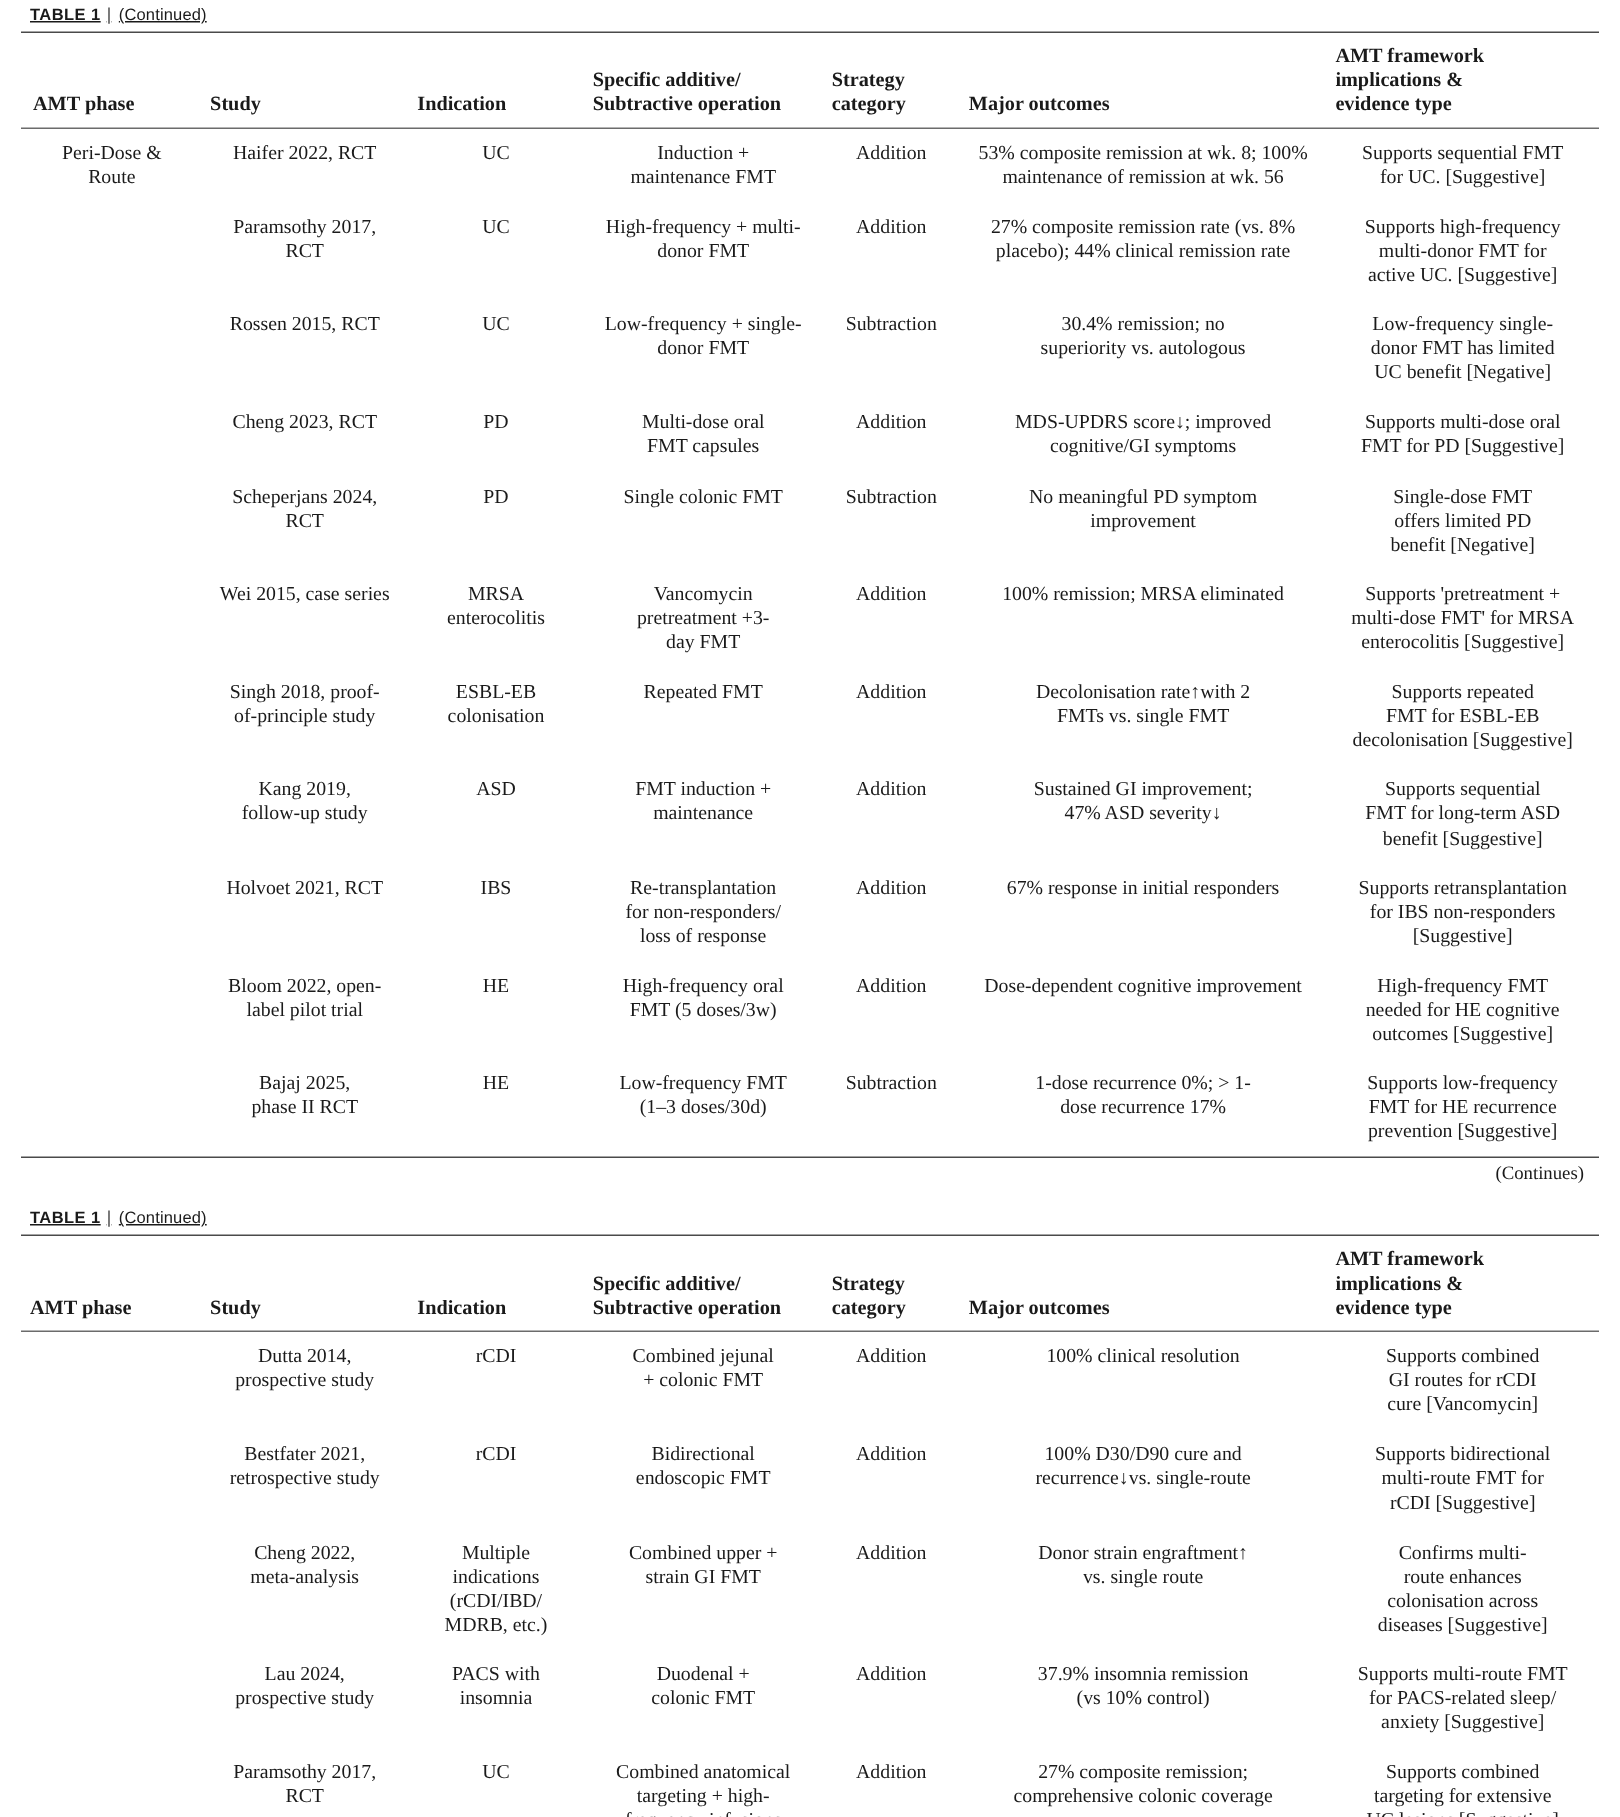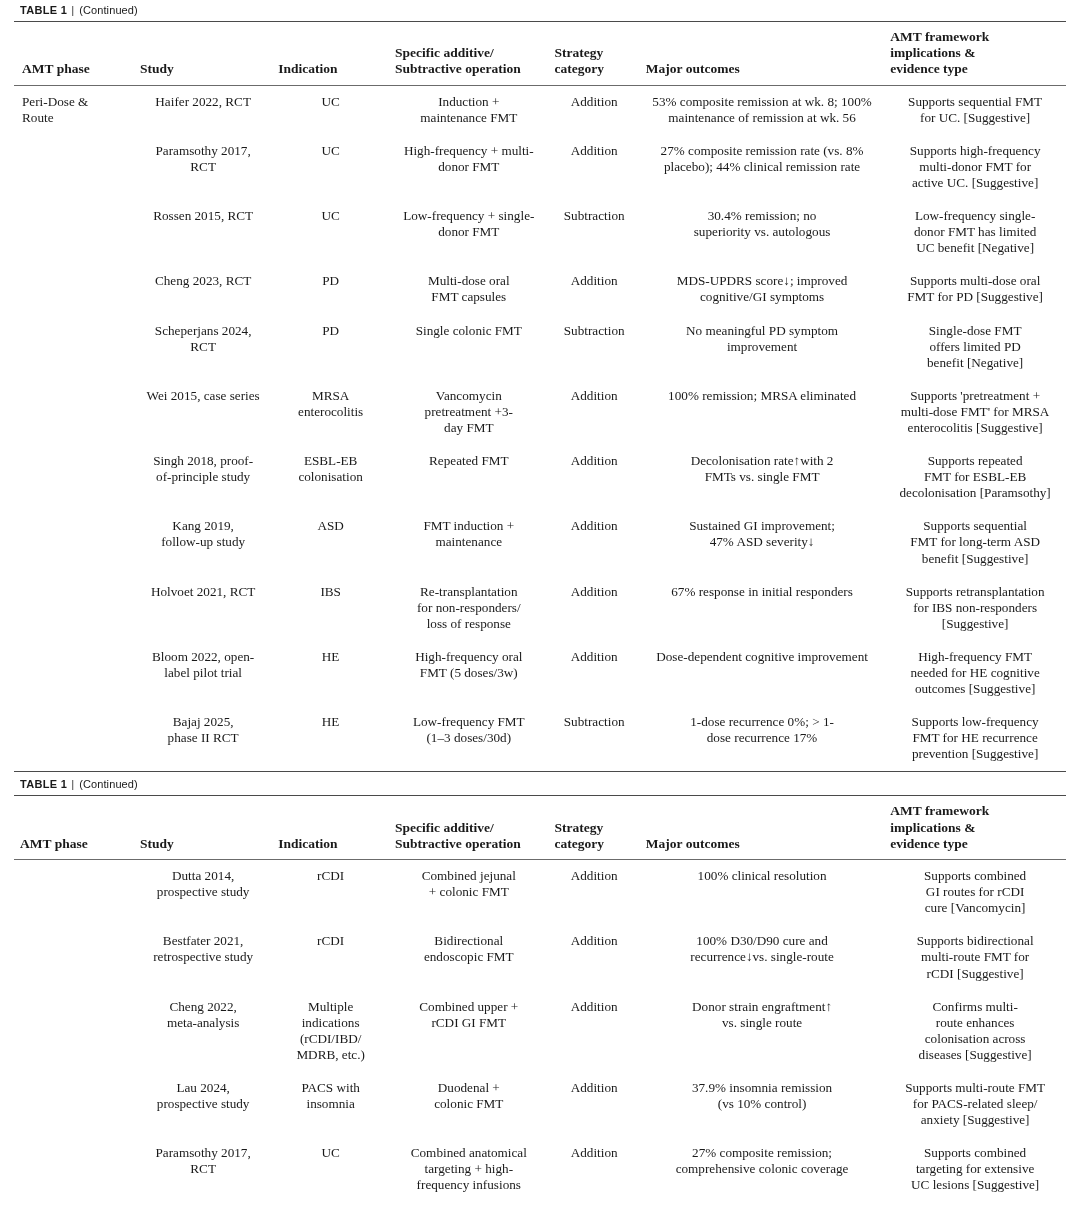--- a/index.html
+++ b/index.html
@@ -19,20 +19,21 @@
     padding: 0 14px;
   }
   .table-block {
     margin-bottom: 2px;
   }
   .caption {
     font-family: "Liberation Sans", sans-serif;
     font-size: 11.5px;
     padding: 4px 6px 5px 6px;
     letter-spacing: 0.1px;
+    text-decoration: underline;
   }
   .caption .tnum {
     font-weight: bold;
     font-size: 11px;
     letter-spacing: 0.3px;
   }
   .caption .sep {
     padding: 0 5px 0 4px;
     color: #444;
   }
@@ -67,21 +68,21 @@
     padding-left: 8px;
   }
   table.amt td {
     font-size: 13.2px;
     vertical-align: top;
     text-align: center;
     padding: 8px 7px 9px 7px;
     line-height: 1.22;
   }
   table.amt td.phase {
-    text-align: left;
+    text-align: center;
     padding-left: 8px;
   }
   
   col.c0 { width: 11.3%; }
   col.c1 { width: 13.0%; }
   col.c2 { width: 11.0%; }
   col.c3 { width: 15.0%; }
   col.c4 { width: 8.6%; }
   col.c5 { width: 23.0%; }
   col.c6 { width: 17.1%; }
@@ -289,21 +290,21 @@
           </td>
           <td><span>Repeated FMT</span></td>
           <td><span>Addition</span></td>
           <td>
             <span>Decolonisation rate↑with 2</span><br>
             <span>FMTs vs. single FMT</span>
           </td>
           <td>
             <span>Supports repeated</span><br>
             <span>FMT for ESBL-EB</span><br>
-            <span>decolonisation [Paramsothy]</span>
+            <span>decolonisation [Suggestive]</span>
           </td>
         </tr>
 
         <tr>
           <td class="phase"><span></span></td>
           <td>
             <span>Kang 2019,</span><br>
             <span>follow-up study</span>
           </td>
           <td><span>ASD</span></td>
@@ -380,20 +381,21 @@
           <td>
             <span>Supports low-frequency</span><br>
             <span>FMT for HE recurrence</span><br>
             <span>prevention [Suggestive]</span>
           </td>
         </tr>
       </tbody>
     </table>
 
     <div class="rule-bottom"></div>
+    <div class="continues">(Continues)</div>
   </div>
 
   <div class="table-block">
 
     <div class="caption">
       <span class="tnum">TABLE 1</span><span class="sep">|</span><span class="cont">(Continued)</span>
     </div>
 
     <div class="rule-top"></div>
 
@@ -501,21 +503,21 @@
             <span>Cheng 2022,</span><br>
             <span>meta-analysis</span>
           </td>
           <td>
             <span>Multiple indications</span><br>
             <span>(rCDI/IBD/</span><br>
             <span>MDRB, etc.)</span>
           </td>
           <td>
             <span>Combined upper +</span><br>
-            <span>rCDI GI FMT</span>
+            <span>strain GI FMT</span>
           </td>
           <td><span>Addition</span></td>
           <td>
             <span>Donor strain engraftment↑</span><br>
             <span>vs. single route</span>
           </td>
           <td>
             <span>Confirms multi-</span><br>
             <span>route enhances</span><br>
             <span>colonisation across</span><br>

